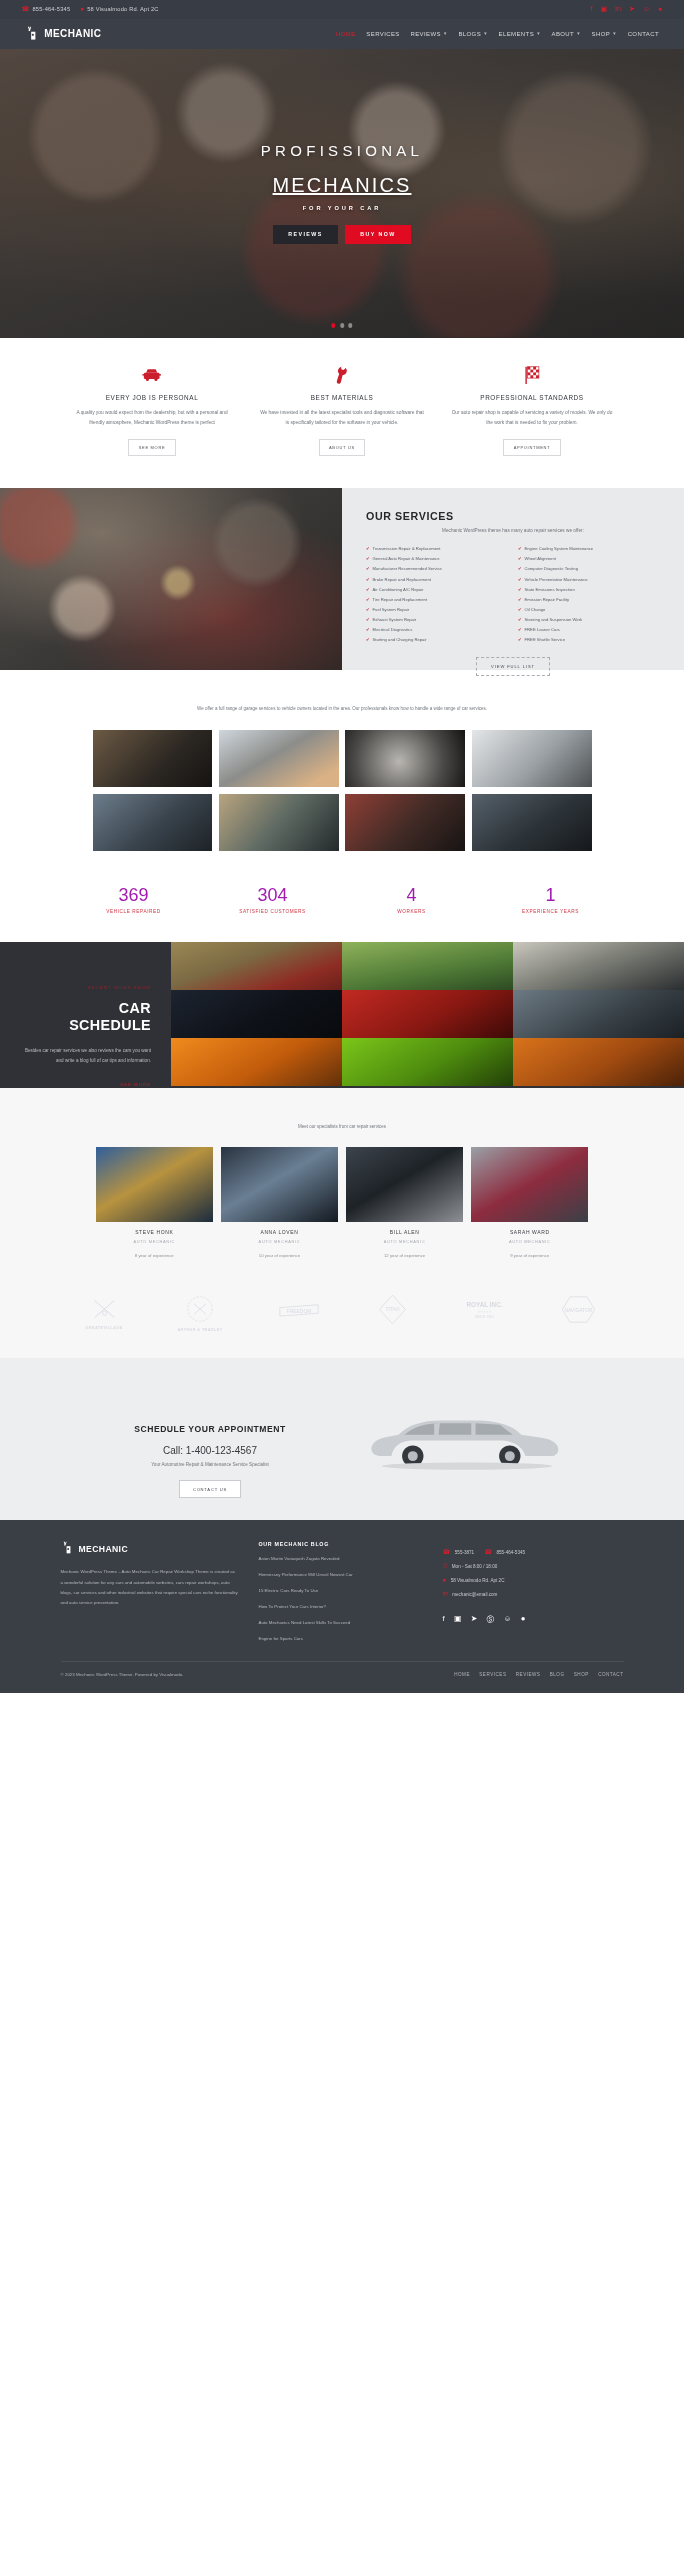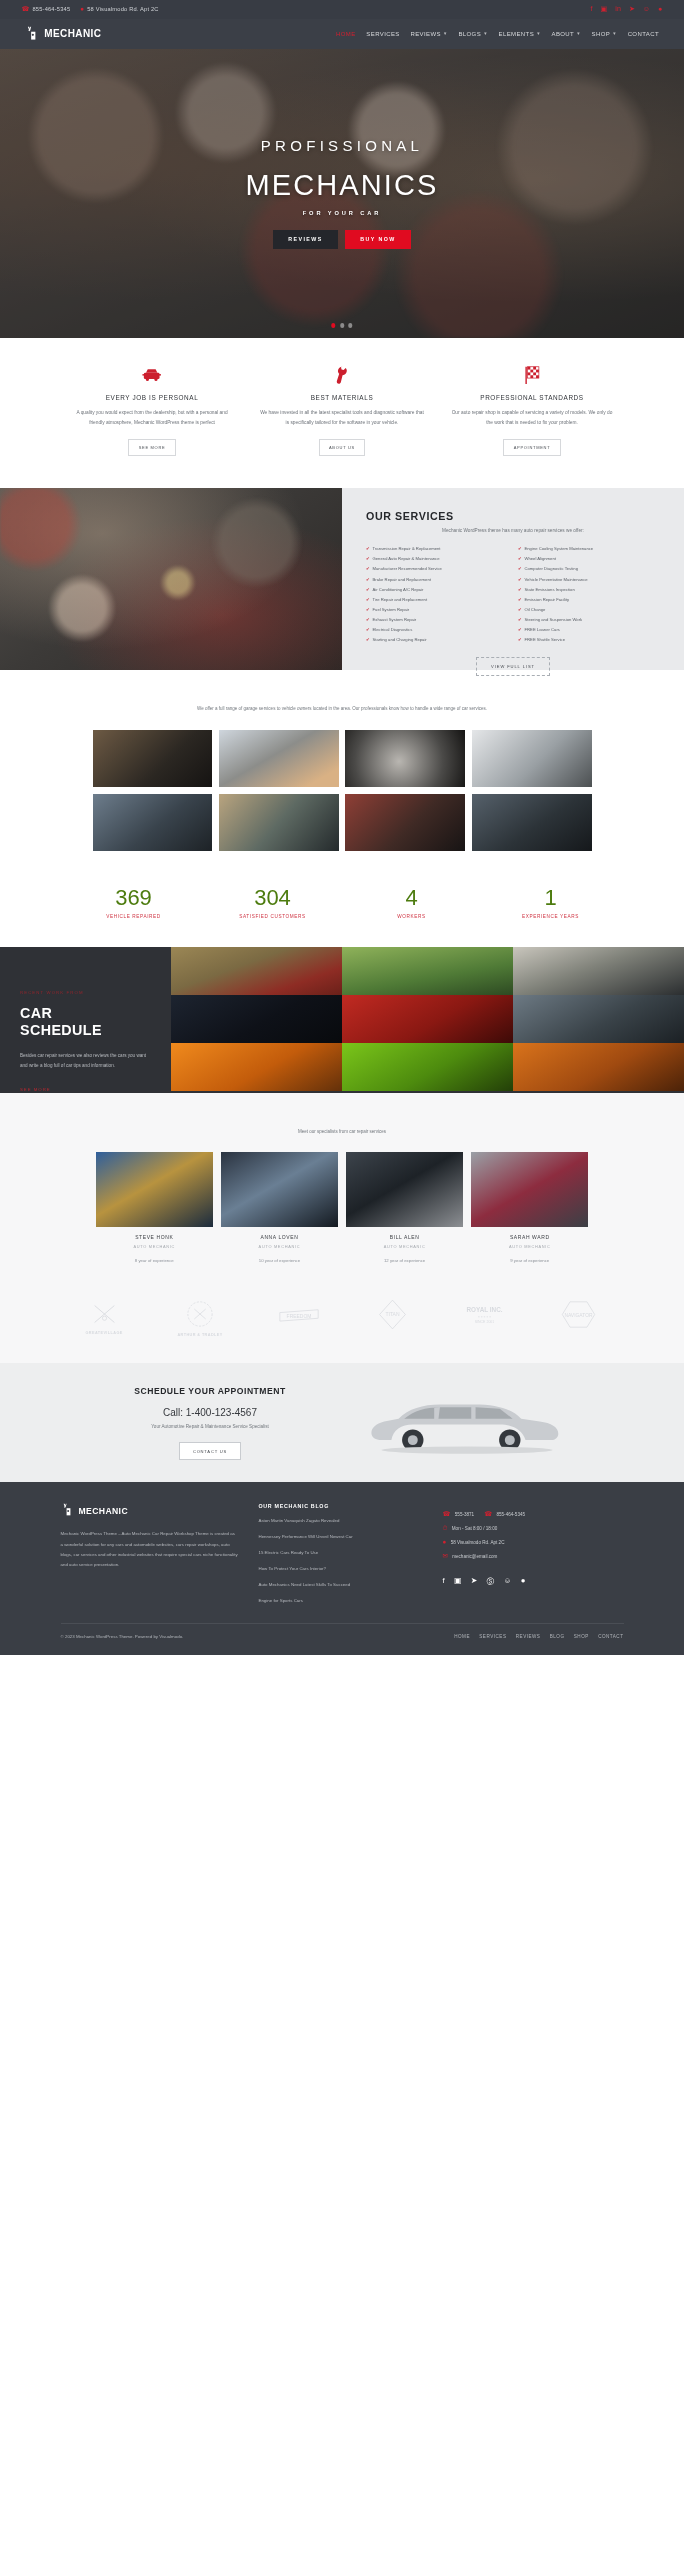--- a/index.html
+++ b/index.html
@@ -63,21 +63,21 @@
   }
   .hero::after{
     content:""; position:absolute; inset:0; background:rgba(30,28,28,.34);
   }
   .hero-inner {
     position:relative; z-index:3; height:100%;
     display:flex; flex-direction:column; align-items:center; justify-content:center;
     text-align:center; color:#fff;
   }
   .hero-sub1 { font-size:15px; letter-spacing:4.3px; font-weight:300; text-shadow:0 0.7px 4.3px rgba(0,0,0,.4); }
-  .hero-title { font-size:29px; letter-spacing:2.1px; font-weight:300; margin-top:15px; text-shadow:0 1.4px 5.7px rgba(0,0,0,.45); }
+  .hero-title { font-size:20px; letter-spacing:2.1px; font-weight:300; margin-top:15px; text-shadow:0 1.4px 5.7px rgba(0,0,0,.45);text-decoration:underline; }
   .hero-tag { font-size:5.7px; letter-spacing:2.9px; font-weight:bold; margin-top:7.1px; text-shadow:0 0.7px 2.9px rgba(0,0,0,.5); }
   .hero-btns { margin-top:14.3px; display:flex; gap:6.4px; }
   .btn-dark {
     background:#24262b; color:#fff; font-size:5.3px; letter-spacing:1.4px;
     font-weight:bold; padding:6.4px 15.7px; border:none; cursor:pointer;
   }
   .btn-red {
     background:#e00b20; color:#fff; font-size:5.3px; letter-spacing:1.4px;
     font-weight:bold; padding:6.4px 15.7px; border:none; cursor:pointer;
   }
@@ -134,26 +134,26 @@
   .sec-h { text-align:center; font-size:10px; letter-spacing:0.6px; color:#26282c; font-weight:bold;}
   .sec-sub { text-align:center; font-size:4.5px; color:#72777d; line-height:2; margin:7.8px auto 0; width:335px;}
   .gal-grid { width:499px; margin:17px auto 0; display:grid; grid-template-columns:repeat(4,1fr); gap:6.4px;}
   .gal-cell { height:57px; background:#555; position:relative; overflow:hidden; cursor:pointer;}
   .gal-cell i { position:absolute; inset:0; display:block; }
 
   
   .counters { background:#fff; padding:13px 0 28.5px; }
   .cnt-row { display:flex; width:556px; margin:0 auto; }
   .cnt { flex:1; text-align:center; }
-  .cnt-num { font-size:22px; color:#4d7c0f; font-weight:300; }
+  .cnt-num { font-size:18px; color:#a21caf; font-weight:300; }
   .cnt-lbl { font-size:4.7px; letter-spacing:0.6px; color:#cf3342; margin-top:2.9px; }
 
   
   .rev { display:flex; background:#2f3136; }
-  .rev-left { width:171px; padding:43px 20px 0; text-align:left; }
+  .rev-left { width:171px; padding:43px 20px 0; text-align:right; }
   .rev-kicker { font-size:4.3px; letter-spacing:1.1px; color:#93242c; }
   .rev-h { font-size:14.3px; color:#fff; font-weight:bold; line-height:1.15; margin-top:10px; letter-spacing:0.4px;}
   .rev-p { font-size:4.6px; color:#b9bcc0; line-height:2.2; margin-top:13px; }
   .rev-more { display:inline-block; margin-top:15.7px; font-size:4.3px; letter-spacing:1px; color:#b8262f; cursor:pointer;}
   .rev-grid { flex:1; display:grid; grid-template-columns:repeat(3,1fr); grid-auto-rows:48px; }
   .rev-cell { position:relative; overflow:hidden; cursor:pointer; }
 
   
   .team { background:#f7f7f8; padding:26px 0 21.4px; }
   .team-grid { width:492px; margin:15.7px auto 0; display:flex; gap:8.6px;}
@@ -165,21 +165,21 @@
 
   
   .brands { background:#f7f7f8; padding:13px 0 24px;}
   .brand-row { width:513px; margin:0 auto; display:flex; align-items:center; justify-content:space-between;}
   .bl { opacity:.30; text-align:center; color:#8d95a3; cursor:pointer;}
   .bl-name { font-size:3.8px; letter-spacing:0.4px; margin-top:2.1px; font-weight:bold;}
 
   
   .appt { background:#edeeef; padding:23px 0 21.4px; }
   .appt-row { width:563px; margin:0 auto; display:flex; align-items:center; }
-  .appt-left { width:299px; text-align:center; }
+  .appt-left { width:299px; text-align:center;margin-top:43px; }
   .appt-h { font-size:8.6px; letter-spacing:0.5px; color:#26282c; font-weight:bold;}
   .appt-call { font-size:10px; color:#35383d; margin-top:11.4px;}
   .appt-sub { font-size:4.6px; color:#72777d; margin-top:5.7px;}
   .appt-btn {
     display:inline-block; margin-top:13px; border:0.7px solid #c9ccd0; background:#fff;
     padding:5.7px 13px; font-size:4.1px; letter-spacing:0.8px; color:#43474d; cursor:pointer;
   }
   .appt-car { flex:1; height:66px; position:relative; }
 
   

